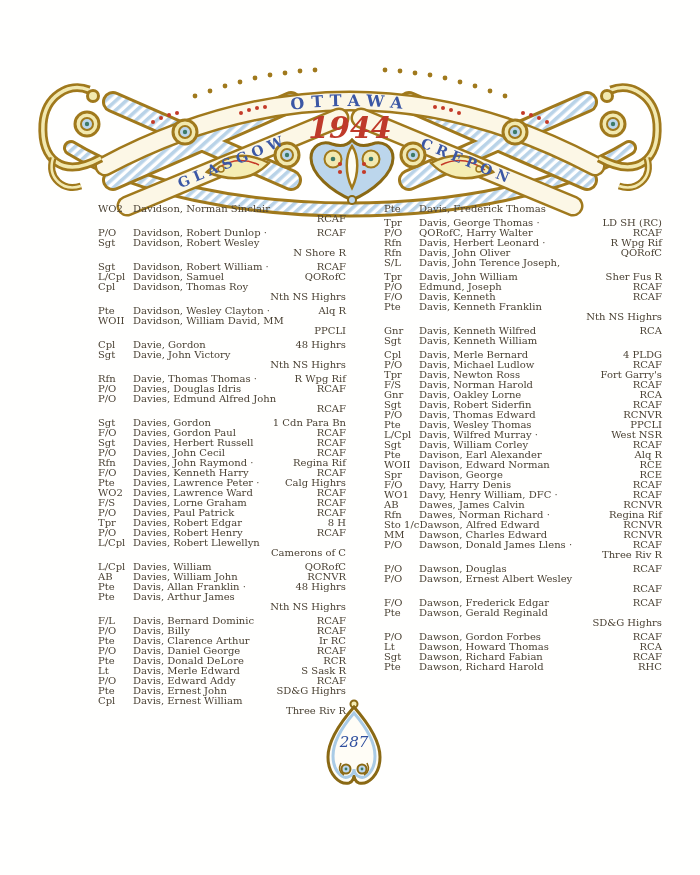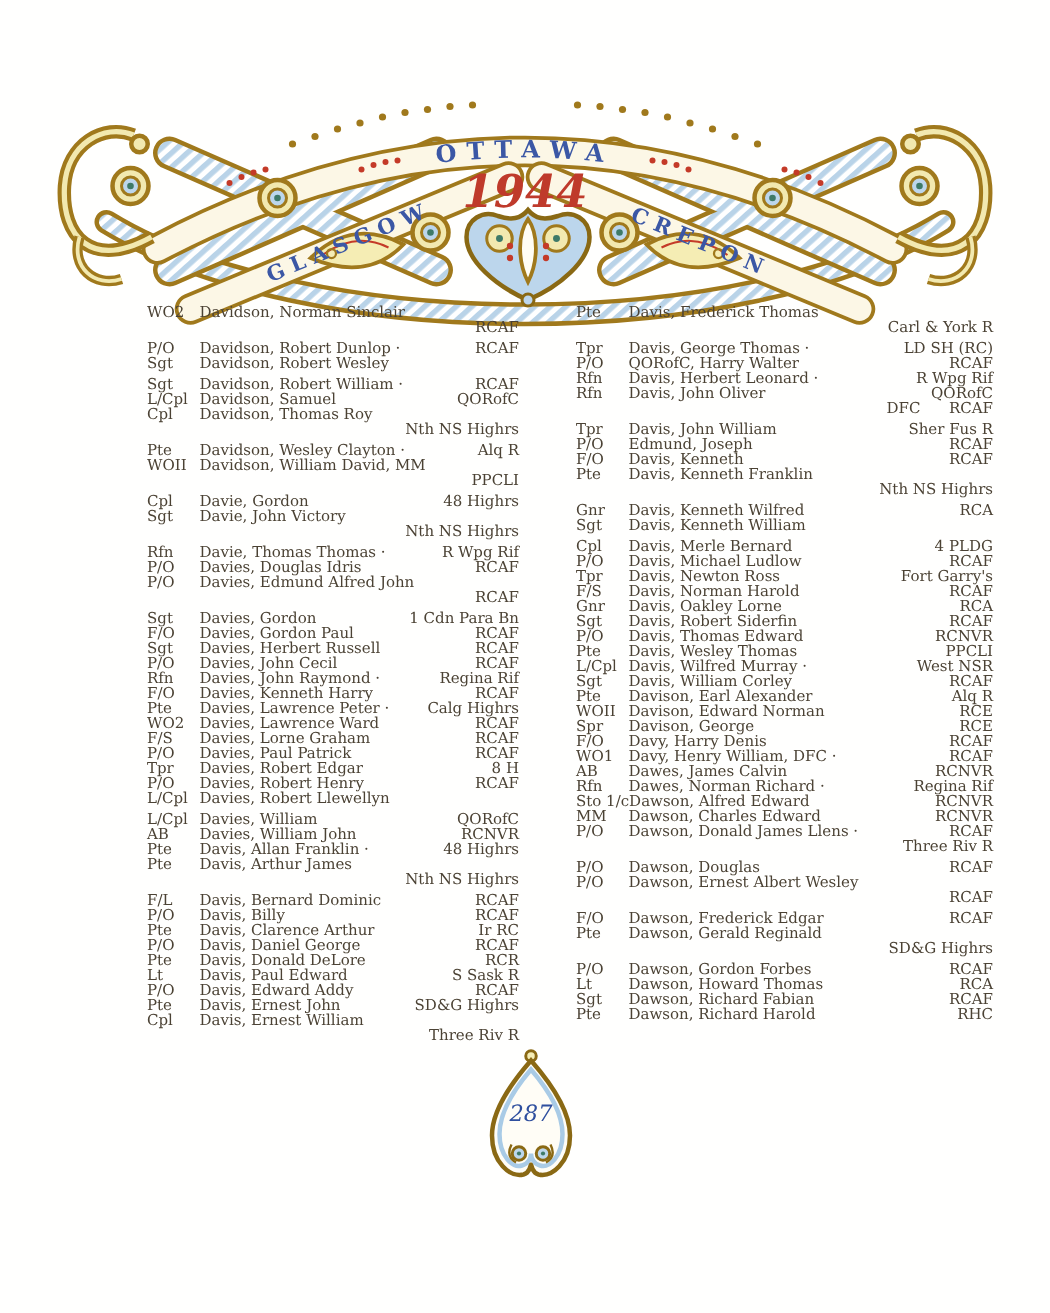--- a/index.html
+++ b/index.html
@@ -169,20 +169,21 @@
         <div class="row">
           <span class="rank">P/O</span>
           <span class="name">Davidson, Robert Dunlop ·</span>
           <span class="unit">RCAF</span>
         </div>
         <div class="row">
           <span class="rank">Sgt</span>
           <span class="name">Davidson, Robert Wesley</span>
           <span class="unit"></span>
         </div>
+        <div class="cont">N Shore R</div>
       </div>
       <div class="group">
         <div class="row">
           <span class="rank">Sgt</span>
           <span class="name">Davidson, Robert William ·</span>
           <span class="unit">RCAF</span>
         </div>
         <div class="row">
           <span class="rank">L/Cpl</span>
           <span class="name">Davidson, Samuel</span>
@@ -298,20 +299,21 @@
         <div class="row">
           <span class="rank">P/O</span>
           <span class="name">Davies, Robert Henry</span>
           <span class="unit">RCAF</span>
         </div>
         <div class="row">
           <span class="rank">L/Cpl</span>
           <span class="name">Davies, Robert Llewellyn</span>
           <span class="unit"></span>
         </div>
+        <div class="cont">Camerons of C</div>
       </div>
       <div class="group">
         <div class="row">
           <span class="rank">L/Cpl</span>
           <span class="name">Davies, William</span>
           <span class="unit">QORofC</span>
         </div>
         <div class="row">
           <span class="rank">AB</span>
           <span class="name">Davies, William John</span>
@@ -350,21 +352,21 @@
           <span class="name">Davis, Daniel George</span>
           <span class="unit">RCAF</span>
         </div>
         <div class="row">
           <span class="rank">Pte</span>
           <span class="name">Davis, Donald DeLore</span>
           <span class="unit">RCR</span>
         </div>
         <div class="row">
           <span class="rank">Lt</span>
-          <span class="name">Davis, Paul Edward</span>
+          <span class="name">Davis, Merle Edward</span>
           <span class="unit">S Sask R</span>
         </div>
         <div class="row">
           <span class="rank">P/O</span>
           <span class="name">Davis, Edward Addy</span>
           <span class="unit">RCAF</span>
         </div>
         <div class="row">
           <span class="rank">Pte</span>
           <span class="name">Davis, Ernest John</span>
@@ -378,21 +380,20 @@
         <div class="cont">Three Riv R</div>
       </div>
     </div>
   <div class="col" id="col-right">
       <div class="group">
         <div class="row">
           <span class="rank">Pte</span>
           <span class="name">Davis, Frederick Thomas</span>
           <span class="unit"></span>
         </div>
-        <div class="cont">Carl &amp; York R</div>
       </div>
       <div class="group">
         <div class="row">
           <span class="rank">Tpr</span>
           <span class="name">Davis, George Thomas ·</span>
           <span class="unit">LD SH (RC)</span>
         </div>
         <div class="row">
           <span class="rank">P/O</span>
           <span class="name">QORofC, Harry Walter</span>
@@ -401,21 +402,25 @@
         <div class="row">
           <span class="rank">Rfn</span>
           <span class="name">Davis, Herbert Leonard ·</span>
           <span class="unit">R Wpg Rif</span>
         </div>
         <div class="row">
           <span class="rank">Rfn</span>
           <span class="name">Davis, John Oliver</span>
           <span class="unit">QORofC</span>
         </div>
-        <div class="cont">DFC      RCAF</div>
+        <div class="row">
+          <span class="rank">S/L</span>
+          <span class="name">Davis, John Terence Joseph,</span>
+          <span class="unit"></span>
+        </div>
       </div>
       <div class="group">
         <div class="row">
           <span class="rank">Tpr</span>
           <span class="name">Davis, John William</span>
           <span class="unit">Sher Fus R</span>
         </div>
         <div class="row">
           <span class="rank">P/O</span>
           <span class="name">Edmund, Joseph</span>

